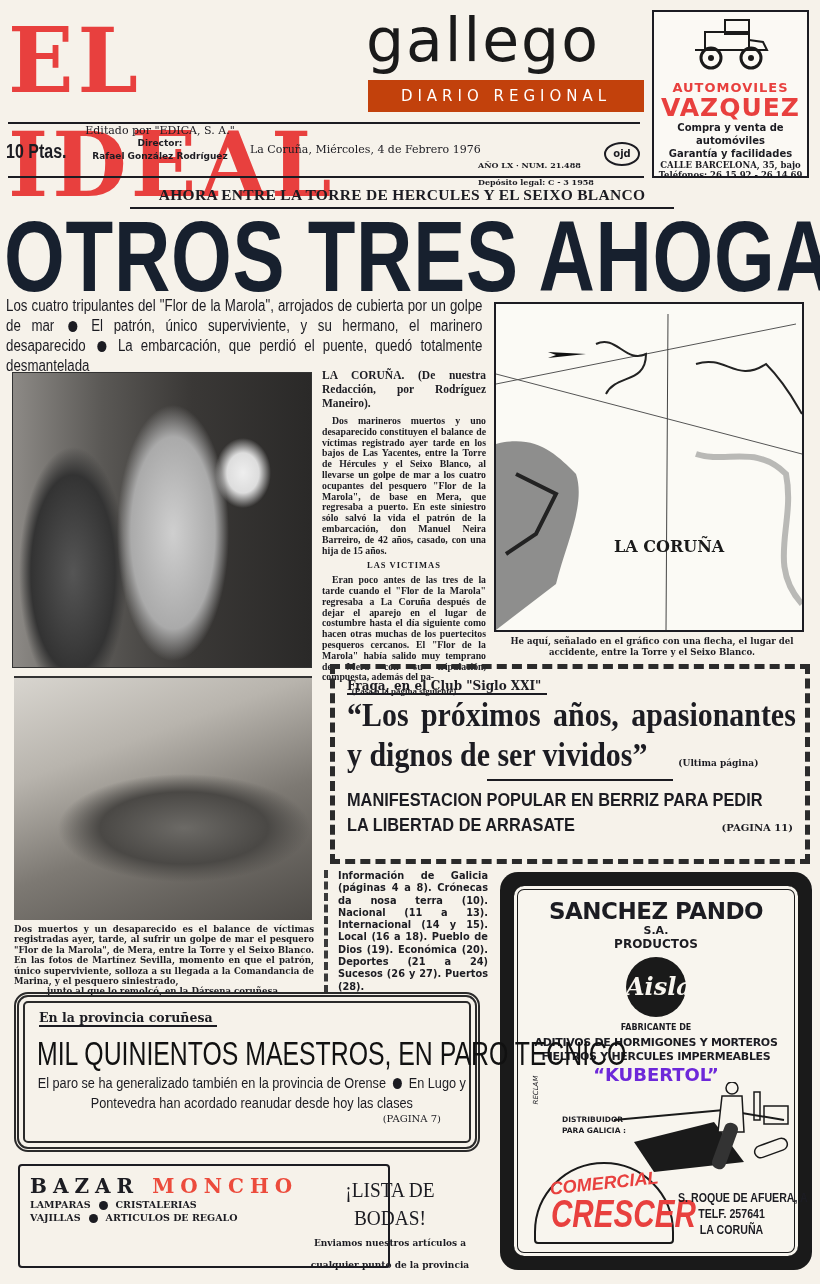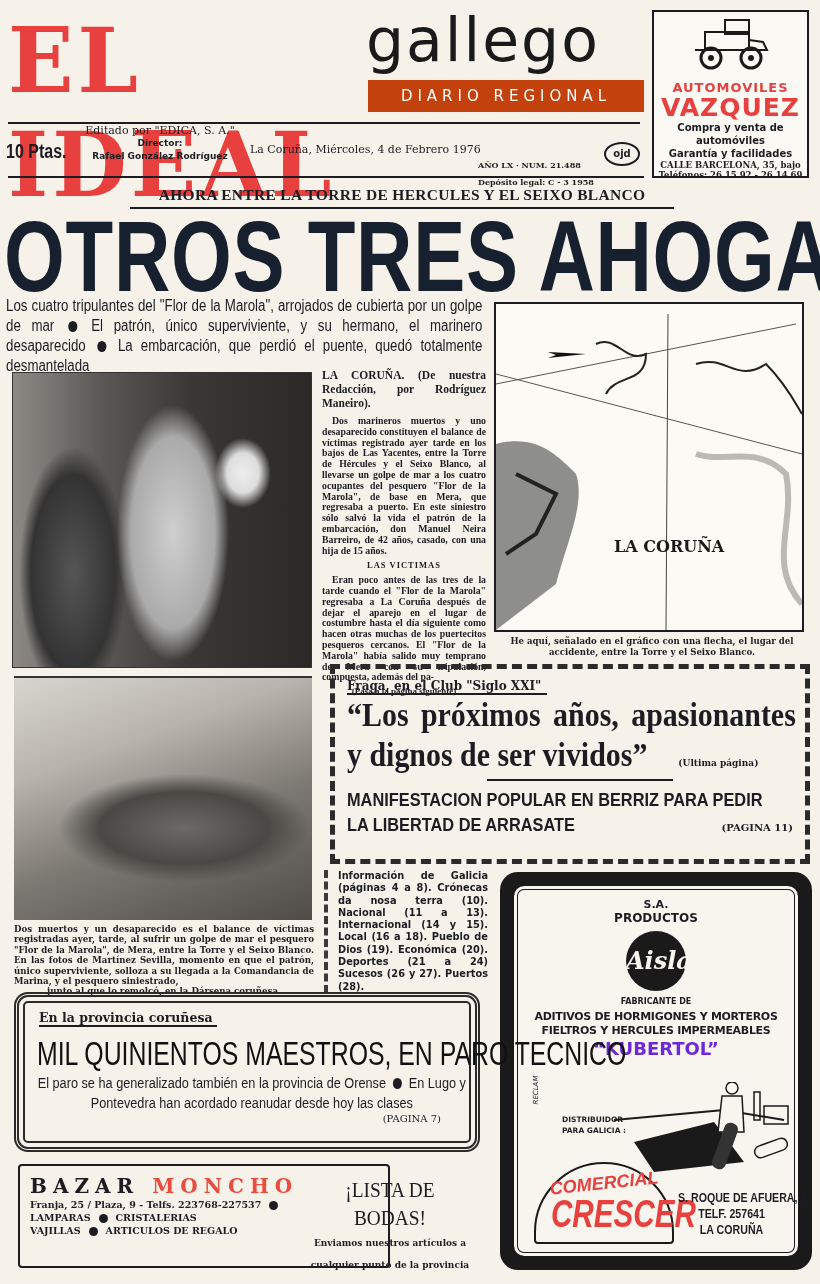--- a/index.html
+++ b/index.html
@@ -302,20 +302,21 @@
   <div style="display:flex; justify-content:space-between; align-items:baseline;">
     <div class="manif">LA LIBERTAD DE ARRASATE</div>
     <div class="pag">(PAGINA 11)</div>
   </div>
 </div>
 
 <div class="abs index">Información de Galicia (páginas 4 a 8). Crónecas da nosa terra (10). Nacional (11 a 13). Internacional (14 y 15). Local (16 a 18). Pueblo de Dios (19). Económica (20). Deportes (21 a 24) Sucesos (26 y 27). Puertos (28).</div>
 
 <div class="abs ad-sp">
   <div class="inner">
+    <div class="sp-name">SANCHEZ PANDO</div>
     <div class="sp-sa">S.A.</div>
     <div class="sp-prod">PRODUCTOS</div>
     <div class="sp-aisla">Aisla</div>
     <div class="sp-fab">FABRICANTE DE</div>
     <div class="sp-prods">ADITIVOS DE HORMIGONES Y MORTEROS</div>
     <div class="sp-prods">FIELTROS Y HERCULES IMPERMEABLES</div>
     <div class="sp-kub">“KUBERTOL”</div>
     <div class="sp-reclam">RECLAM</div>
     <div class="sp-dist">
       <div>DISTRIBUIDOR</div>
@@ -353,23 +354,20 @@
   </div>
   <div class="pag">(PAGINA 7)</div>
 </div>
 
 <div class="abs bazar">
   <div class="name">
     <span>BAZAR</span>
     <span class="red">MONCHO</span>
   </div>
   <div class="line">
-    <span>Franja, 25 / Plaza, 9 - Telfs. 223768-227537</span><span class="dot"></span>
-  </div>
-  <div class="line">
     <span>LAMPARAS</span><span class="dot"></span><span>CRISTALERIAS</span>
   </div>
   <div class="line">
     <span>VAJILLAS</span><span class="dot"></span><span>ARTICULOS DE REGALO</span>
   </div>
   <div class="right">
     <div class="lista">¡LISTA DE BODAS!</div>
     <div class="env">Enviamos nuestros artículos a</div>
     <div class="env">cualquier punto de la provincia</div>
   </div>

